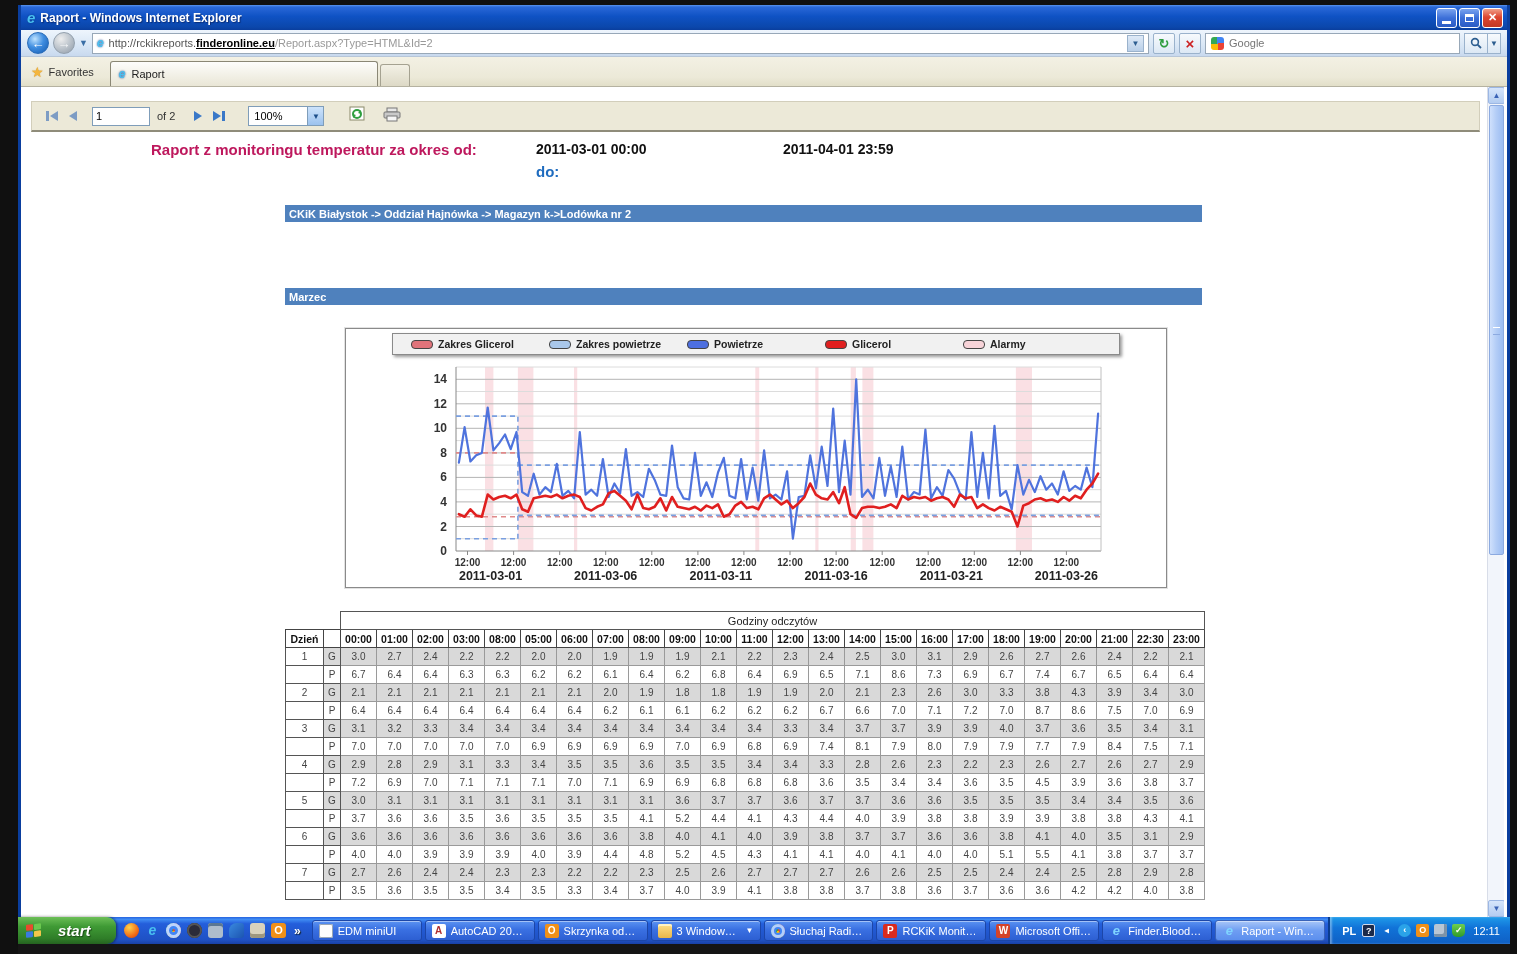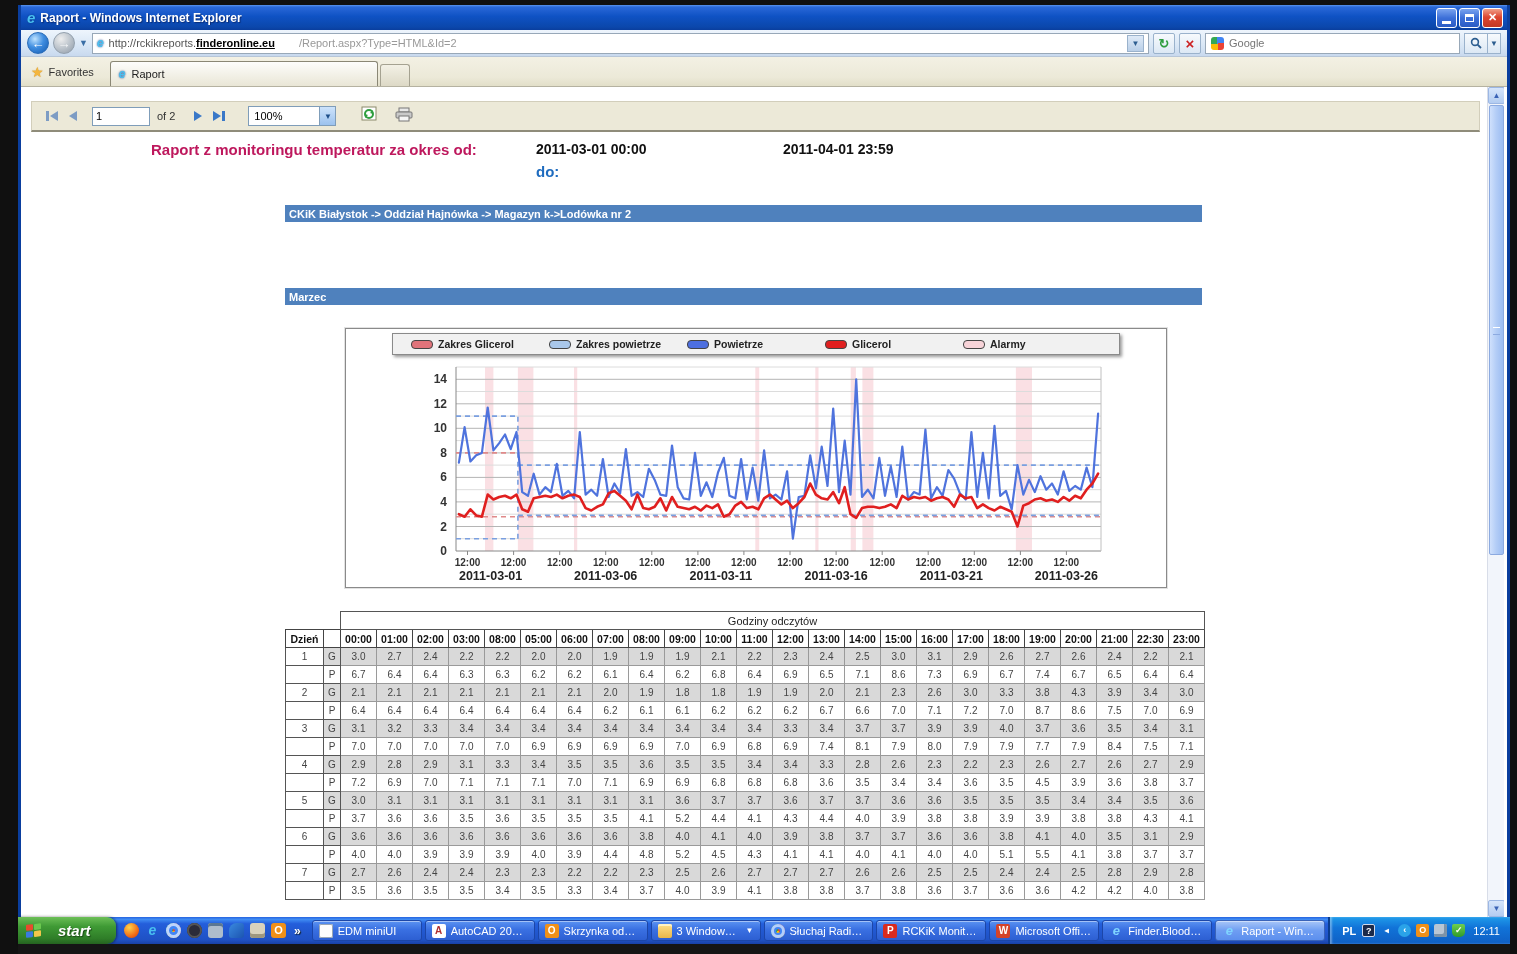--- a/index.html
+++ b/index.html
@@ -26,21 +26,21 @@
   .addrbar { height:27px; background:linear-gradient(180deg,#eef5fd 0%,#d8e6f5 60%,#c8d9ee 100%);
              display:flex; align-items:center; gap:4px; padding:0 6px; border-bottom:1px solid #b7c6d8; }
   .nav-circle { width:22px; height:22px; border-radius:50%; display:flex; align-items:center; justify-content:center;
                 color:#fff; font-size:13px; font-weight:bold; }
   .nav-back { background:radial-gradient(circle at 35% 30%,#bfe3ff 0%,#3f8de0 45%,#1259b0 100%); border:1px solid #2a6cb8; }
   .nav-fwd  { background:radial-gradient(circle at 35% 30%,#eeeeee 0%,#bcc4cc 50%,#8e99a6 100%); border:1px solid #93a0ad; color:#f4f6f8; }
   .addr-chevron { font-size:9px; color:#3a6ea5; }
   .addr-box { flex:1; height:21px; background:#fff; border:1px solid #98a8b8; display:flex; align-items:center;
               gap:5px; padding:0 4px; font-size:11px; }
   .addr-url { white-space:nowrap; overflow:hidden; }
-  .u-scheme { color:#555; } .u-domain { color:#000; font-weight:bold;text-decoration:underline; } .u-path { color:#999;padding-left:24px; }
+  .u-scheme { color:#555; } .u-domain { color:#000; font-weight:bold;text-decoration:underline; } .u-path { color:#999; }
   .addr-drop { margin-left:auto; width:17px; height:17px; background:linear-gradient(180deg,#dfeaf7,#b9cfe8);
                border:1px solid #9ab2cc; display:flex; align-items:center; justify-content:center; font-size:8px; color:#2c5d8f; }
   .mini-btn { width:22px; height:21px; border:1px solid #9ab2cc; border-radius:2px; display:flex; align-items:center;
               justify-content:center; background:linear-gradient(180deg,#f7fafd,#dce8f4); font-weight:bold; font-size:13px; }
   .refresh-glyph { color:#2f9e3f; } .stop-glyph { color:#cc2222; font-size:15px; }
   .search-box { width:255px; height:21px; background:#fff; border:1px solid #98a8b8; display:flex; align-items:center;
                 gap:5px; padding:0 5px; }
   .google-logo { width:13px; height:13px; border-radius:3px;
      background:conic-gradient(#4285f4 0 25%, #ea4335 0 50%, #fbbc05 0 75%, #34a853 0 100%); }
   .search-input { border:none; outline:none; flex:1; font-size:11px; color:#999; background:transparent; }
@@ -62,21 +62,21 @@
   
   .content { position:absolute; left:3px; right:3px; top:82px; bottom:0; background:#fff; overflow:hidden; }
   .viewer-toolbar { position:absolute; left:7px; right:24px; top:14px; height:31px; background:#ece9d8;
       border:1px solid #d2cebb; border-bottom:2px solid #8f8c7a; display:flex; align-items:center; gap:7px; padding:0 12px; }
   .vt-btn { display:flex; align-items:center; gap:1px; padding:2px; }
   .tri { width:0; height:0; border-top:5px solid transparent; border-bottom:5px solid transparent; }
   .tri.left  { border-right:8px solid #7d9cc4; } .tri.right { border-left:8px solid #3a78c8; }
   .tri-bar { width:3px; height:10px; background:#7d9cc4; } .tri-bar.b { background:#3a78c8; }
   .page-input { width:58px; height:19px; border:1px solid #7f9db9; font-size:11px; padding:0 3px; margin-left:6px; }
   .of-label { font-size:11px; color:#333; margin-right:10px; }
-  .zoom-select { width:88px; height:20px; border:1px solid #7f9db9; background:#fff; display:flex; align-items:center;
+  .zoom-select { width:76px; height:20px; border:1px solid #7f9db9; background:#fff; display:flex; align-items:center;
                  justify-content:space-between; font-size:11px; padding-left:5px; margin-left:14px; }
   .zoom-caret { width:16px; height:18px; background:linear-gradient(180deg,#cde3fb,#9cc2ee); border-left:1px solid #7f9db9;
                 display:flex; align-items:center; justify-content:center; font-size:8px; color:#1d4e89; }
   .vt-icon { margin-left:18px; }
 
   .page { position:absolute; left:0; right:17px; top:46px; bottom:0; background:#fff; }
   .rpt-title { position:absolute; left:127px; top:8px; font-size:15px; font-weight:bold; color:#be185d; }
   .rpt-date-from { position:absolute; left:512px; top:8px; font-size:14px; font-weight:bold; color:#111; }
   .rpt-date-to { position:absolute; left:759px; top:8px; font-size:14px; font-weight:bold; color:#111; }
   .rpt-do { position:absolute; left:512px; top:30px; font-size:15px; font-weight:bold; color:#1f6cbf; }

